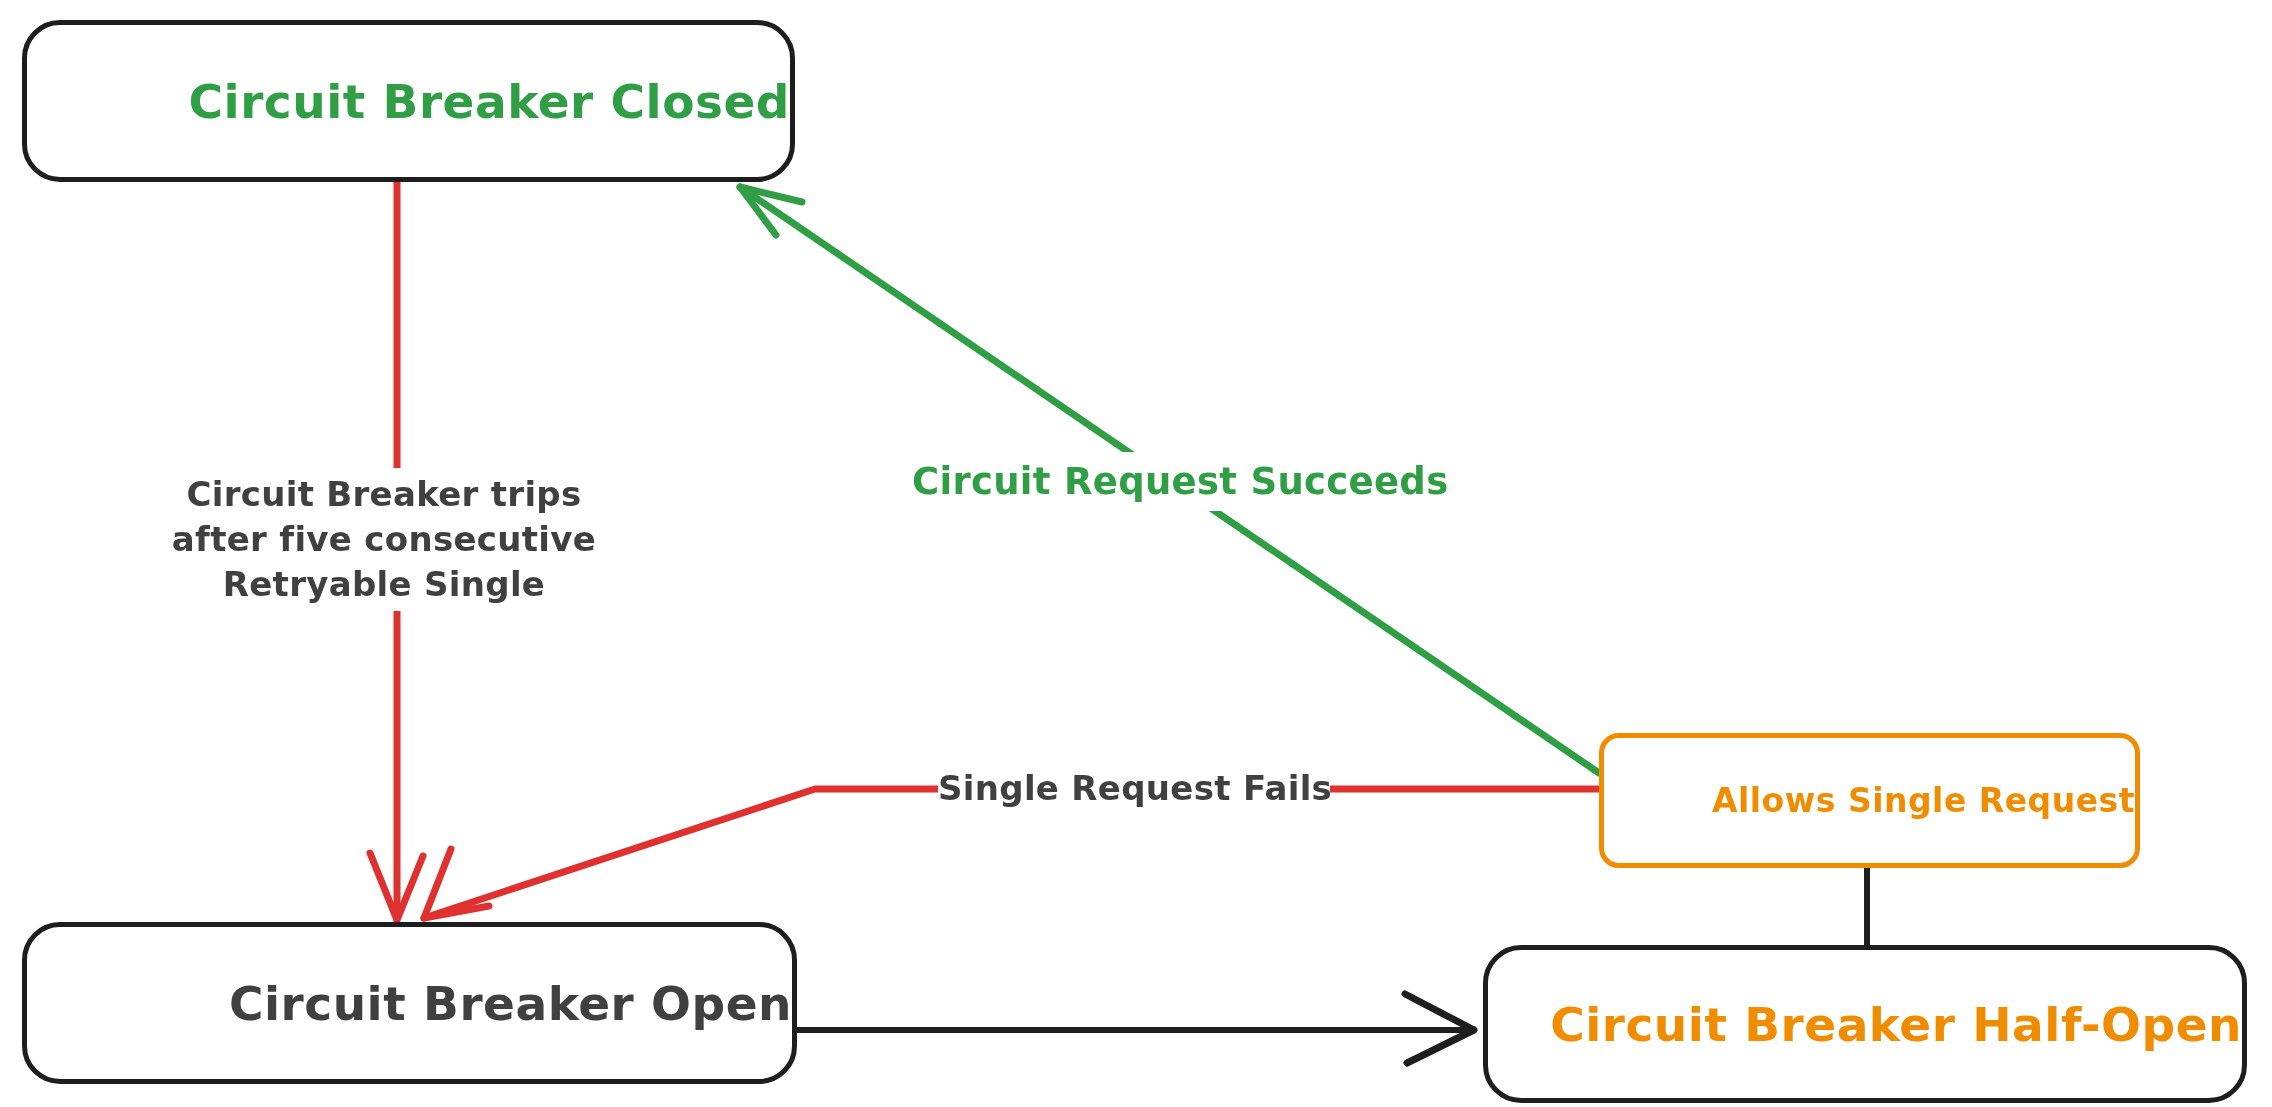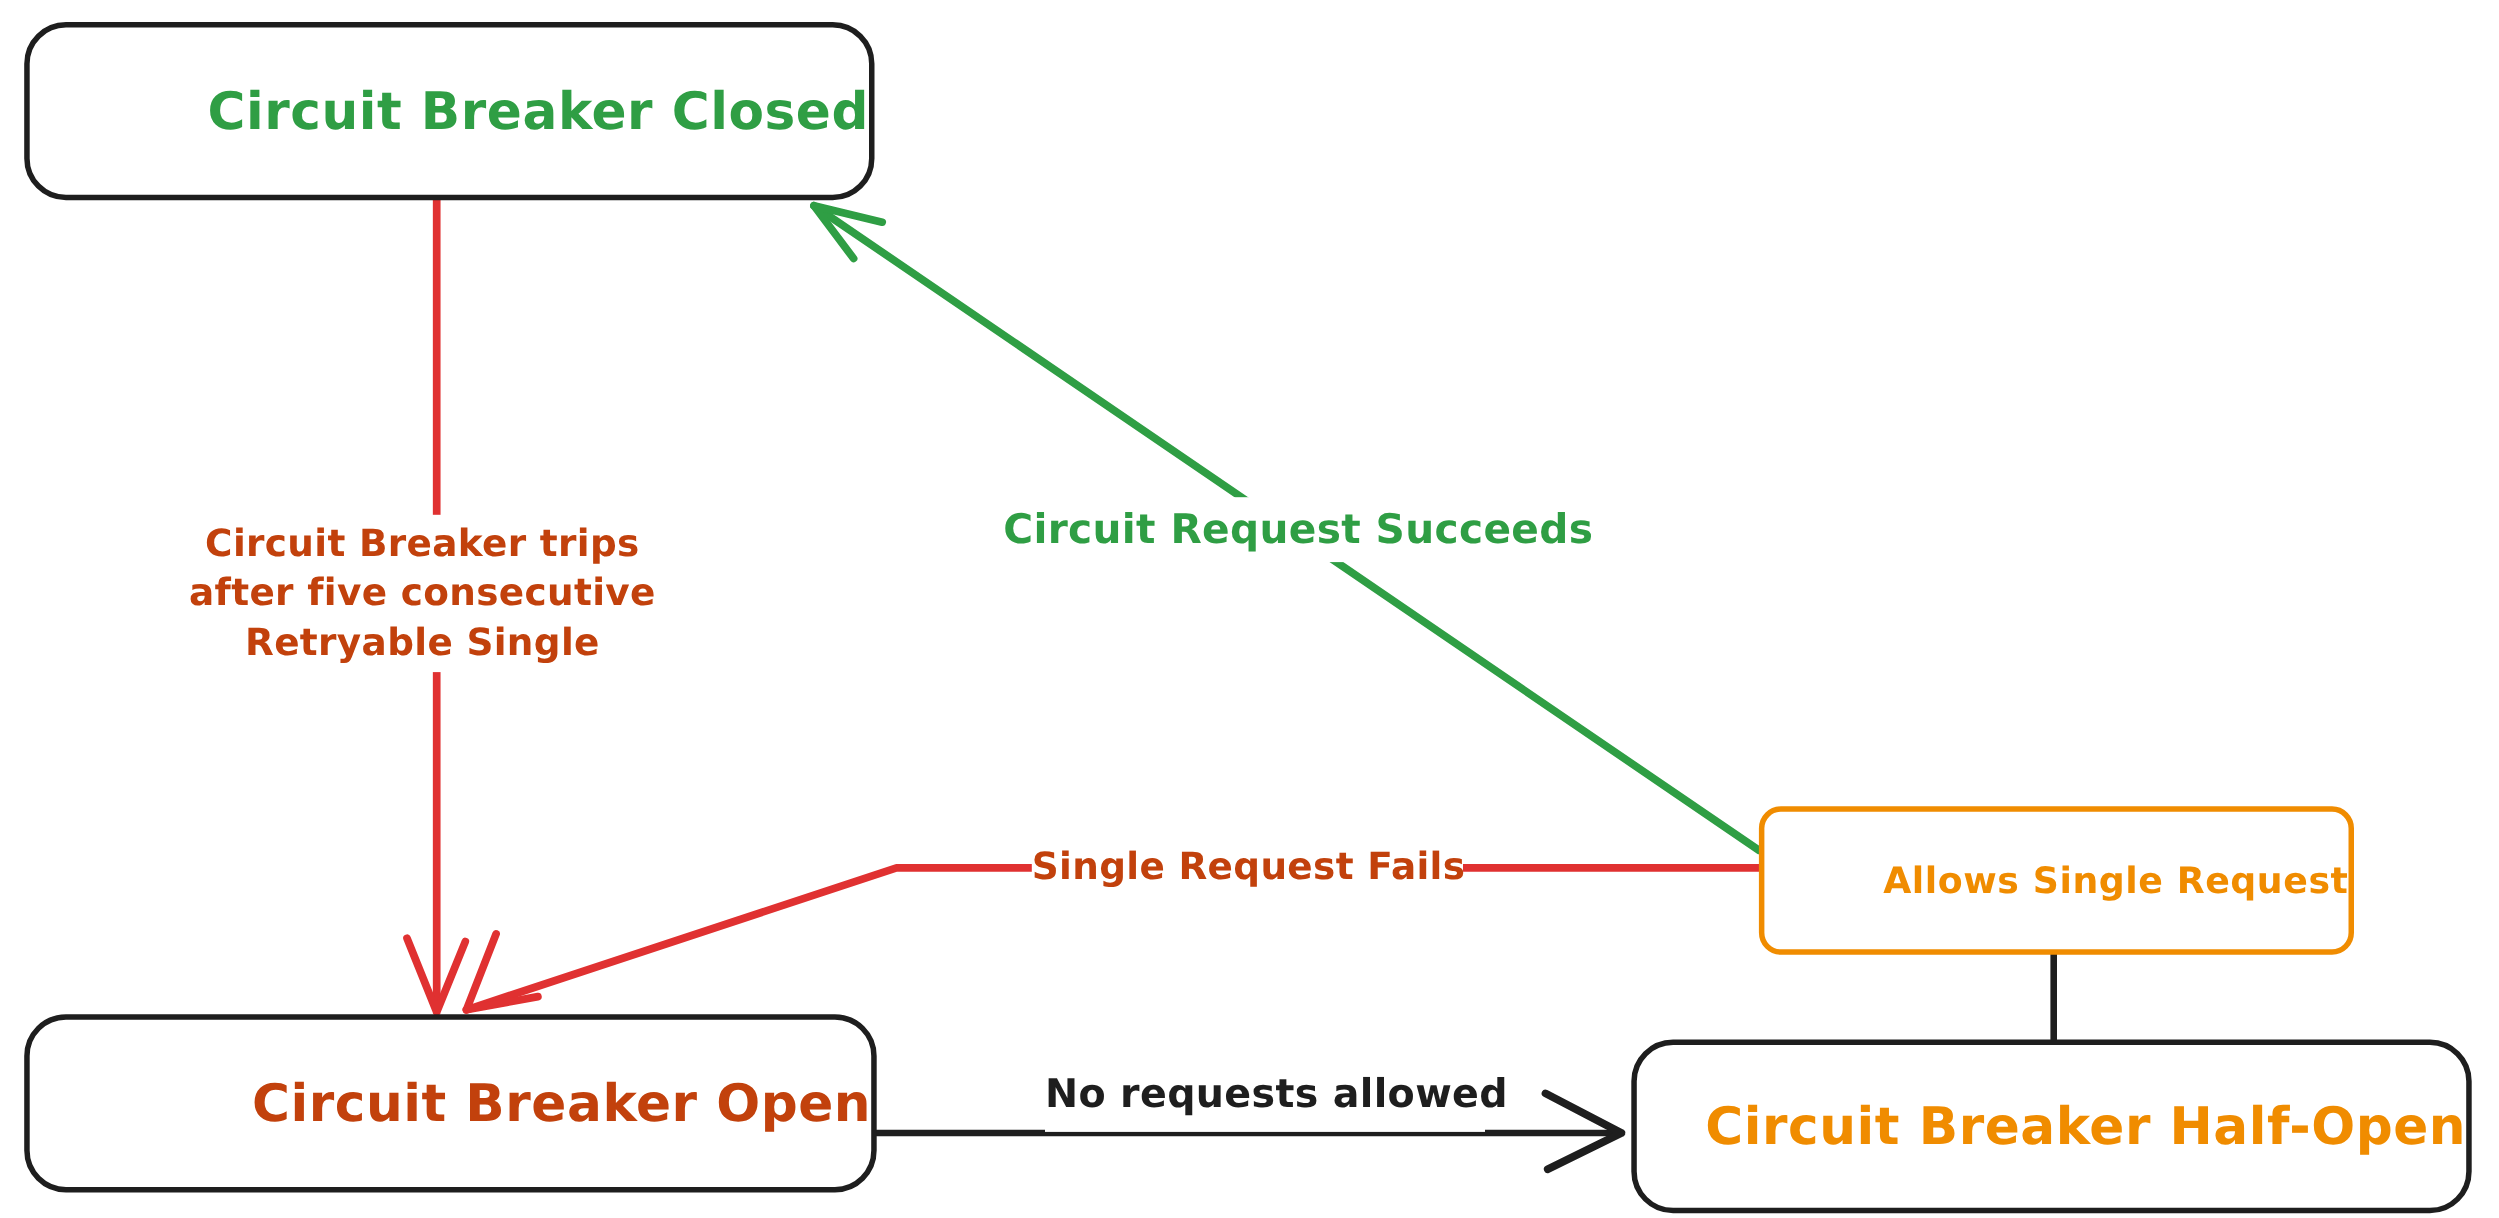--- a/index.html
+++ b/index.html
@@ -43,21 +43,21 @@
   .node-closed    { left: 22px;   top: 20px;  width: 773px; height: 162px; }
   .node-open      { left: 22px;   top: 922px; width: 775px; height: 162px; padding-left: 30px; }
   .node-half-open { left: 1483px; top: 945px; width: 764px; height: 158px; }
   .node-allows {
     left: 1599px; top: 733px; width: 541px; height: 135px;
     border-color: #f08c00;
     border-radius: 20px;
   }
   .node-allows .node-title { font-size: 33px; }
   .txt-green  { color: #2f9e44; }
-  .txt-red    { color: #c2410c; }
+  .txt-red    { color: #404040; }
   .txt-orange { color: #f08c00; }
   .txt-ink    { color: #1e1e1e; }
 
   .edge-label {
     position: absolute;
     z-index: 1;
     background: #ffffff;
     text-align: center;
     font-weight: bold;
     letter-spacing: 0.3px;
@@ -109,21 +109,20 @@
     <span class="lbl-line">Circuit Breaker trips</span>
     <span class="lbl-line">after five consecutive</span>
     <span class="lbl-line">Retryable Single</span>
   </div>
 
   <div class="edge-label label-succeeds txt-green">Circuit Request Succeeds</div>
 
   <div class="edge-label label-fails txt-red">Single Request Fails</div>
 
   <div class="edge-label label-delay txt-ink">
-    <span class="lbl-line">No requests allowed</span>
   </div>
 
   <div class="node node-closed">
     <span class="node-title txt-green">Circuit Breaker Closed</span>
   </div>
 
   <div class="node node-open">
     <span class="node-title txt-red">Circuit Breaker Open</span>
   </div>
 

